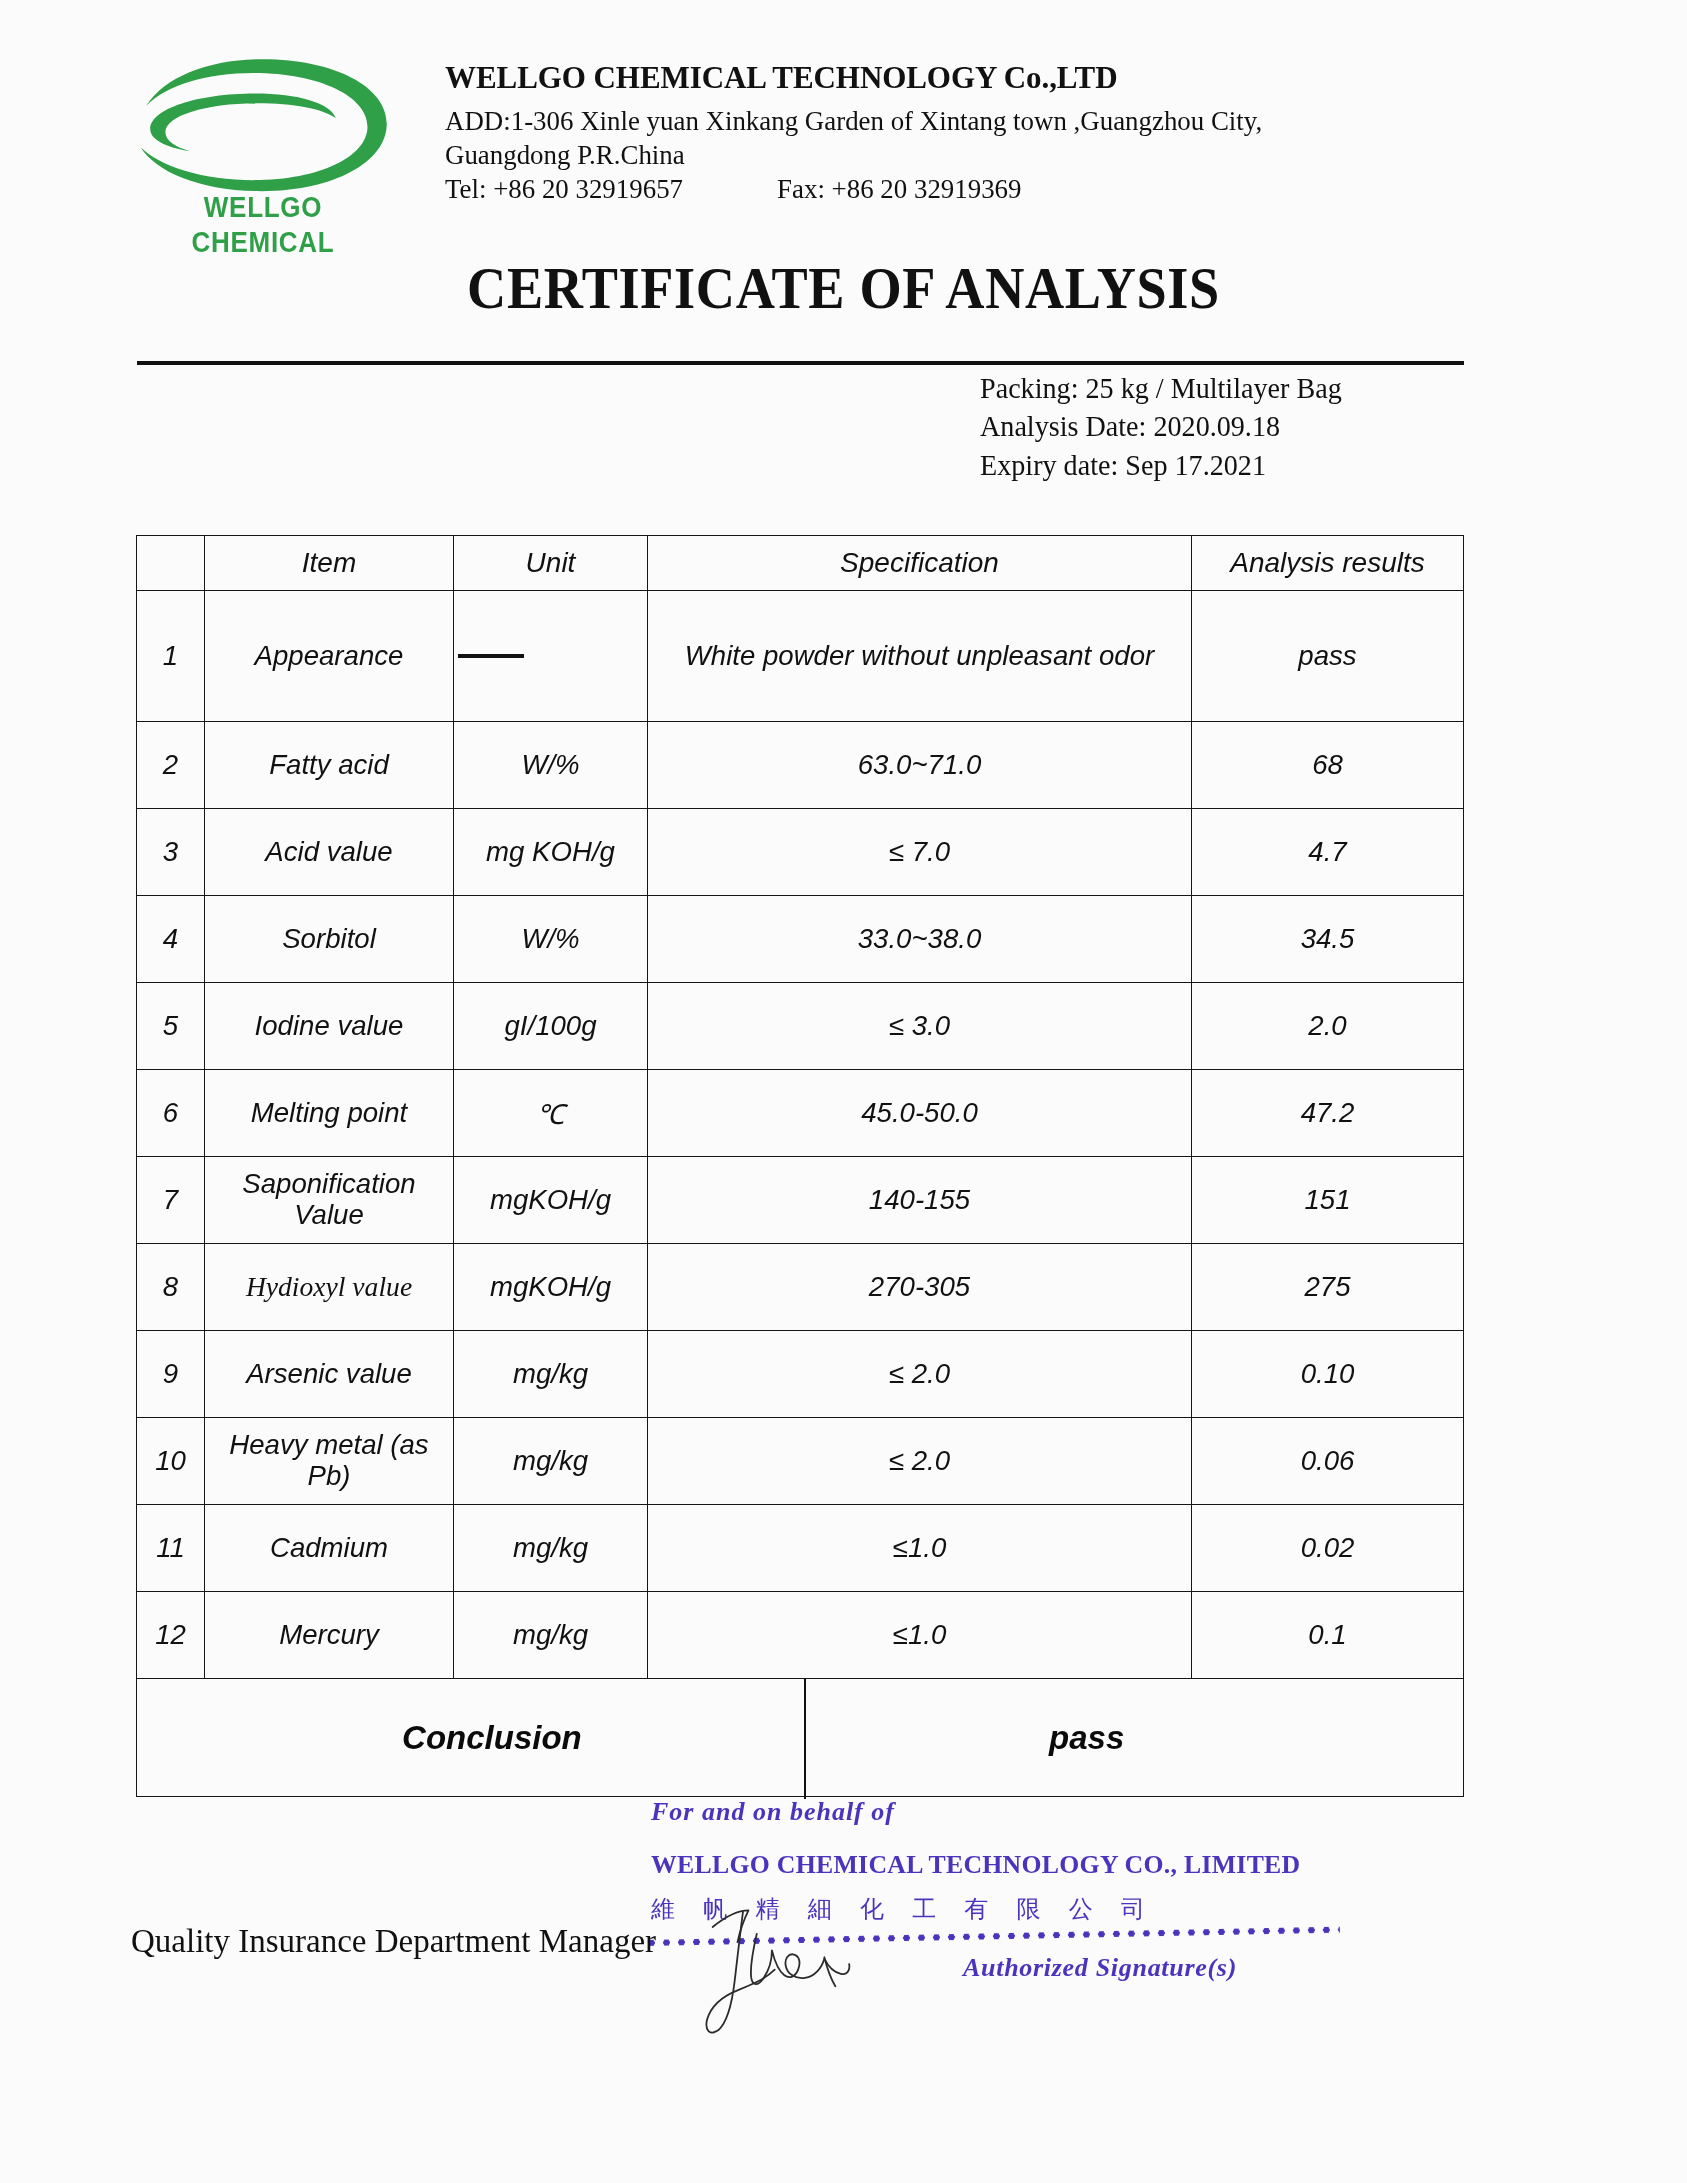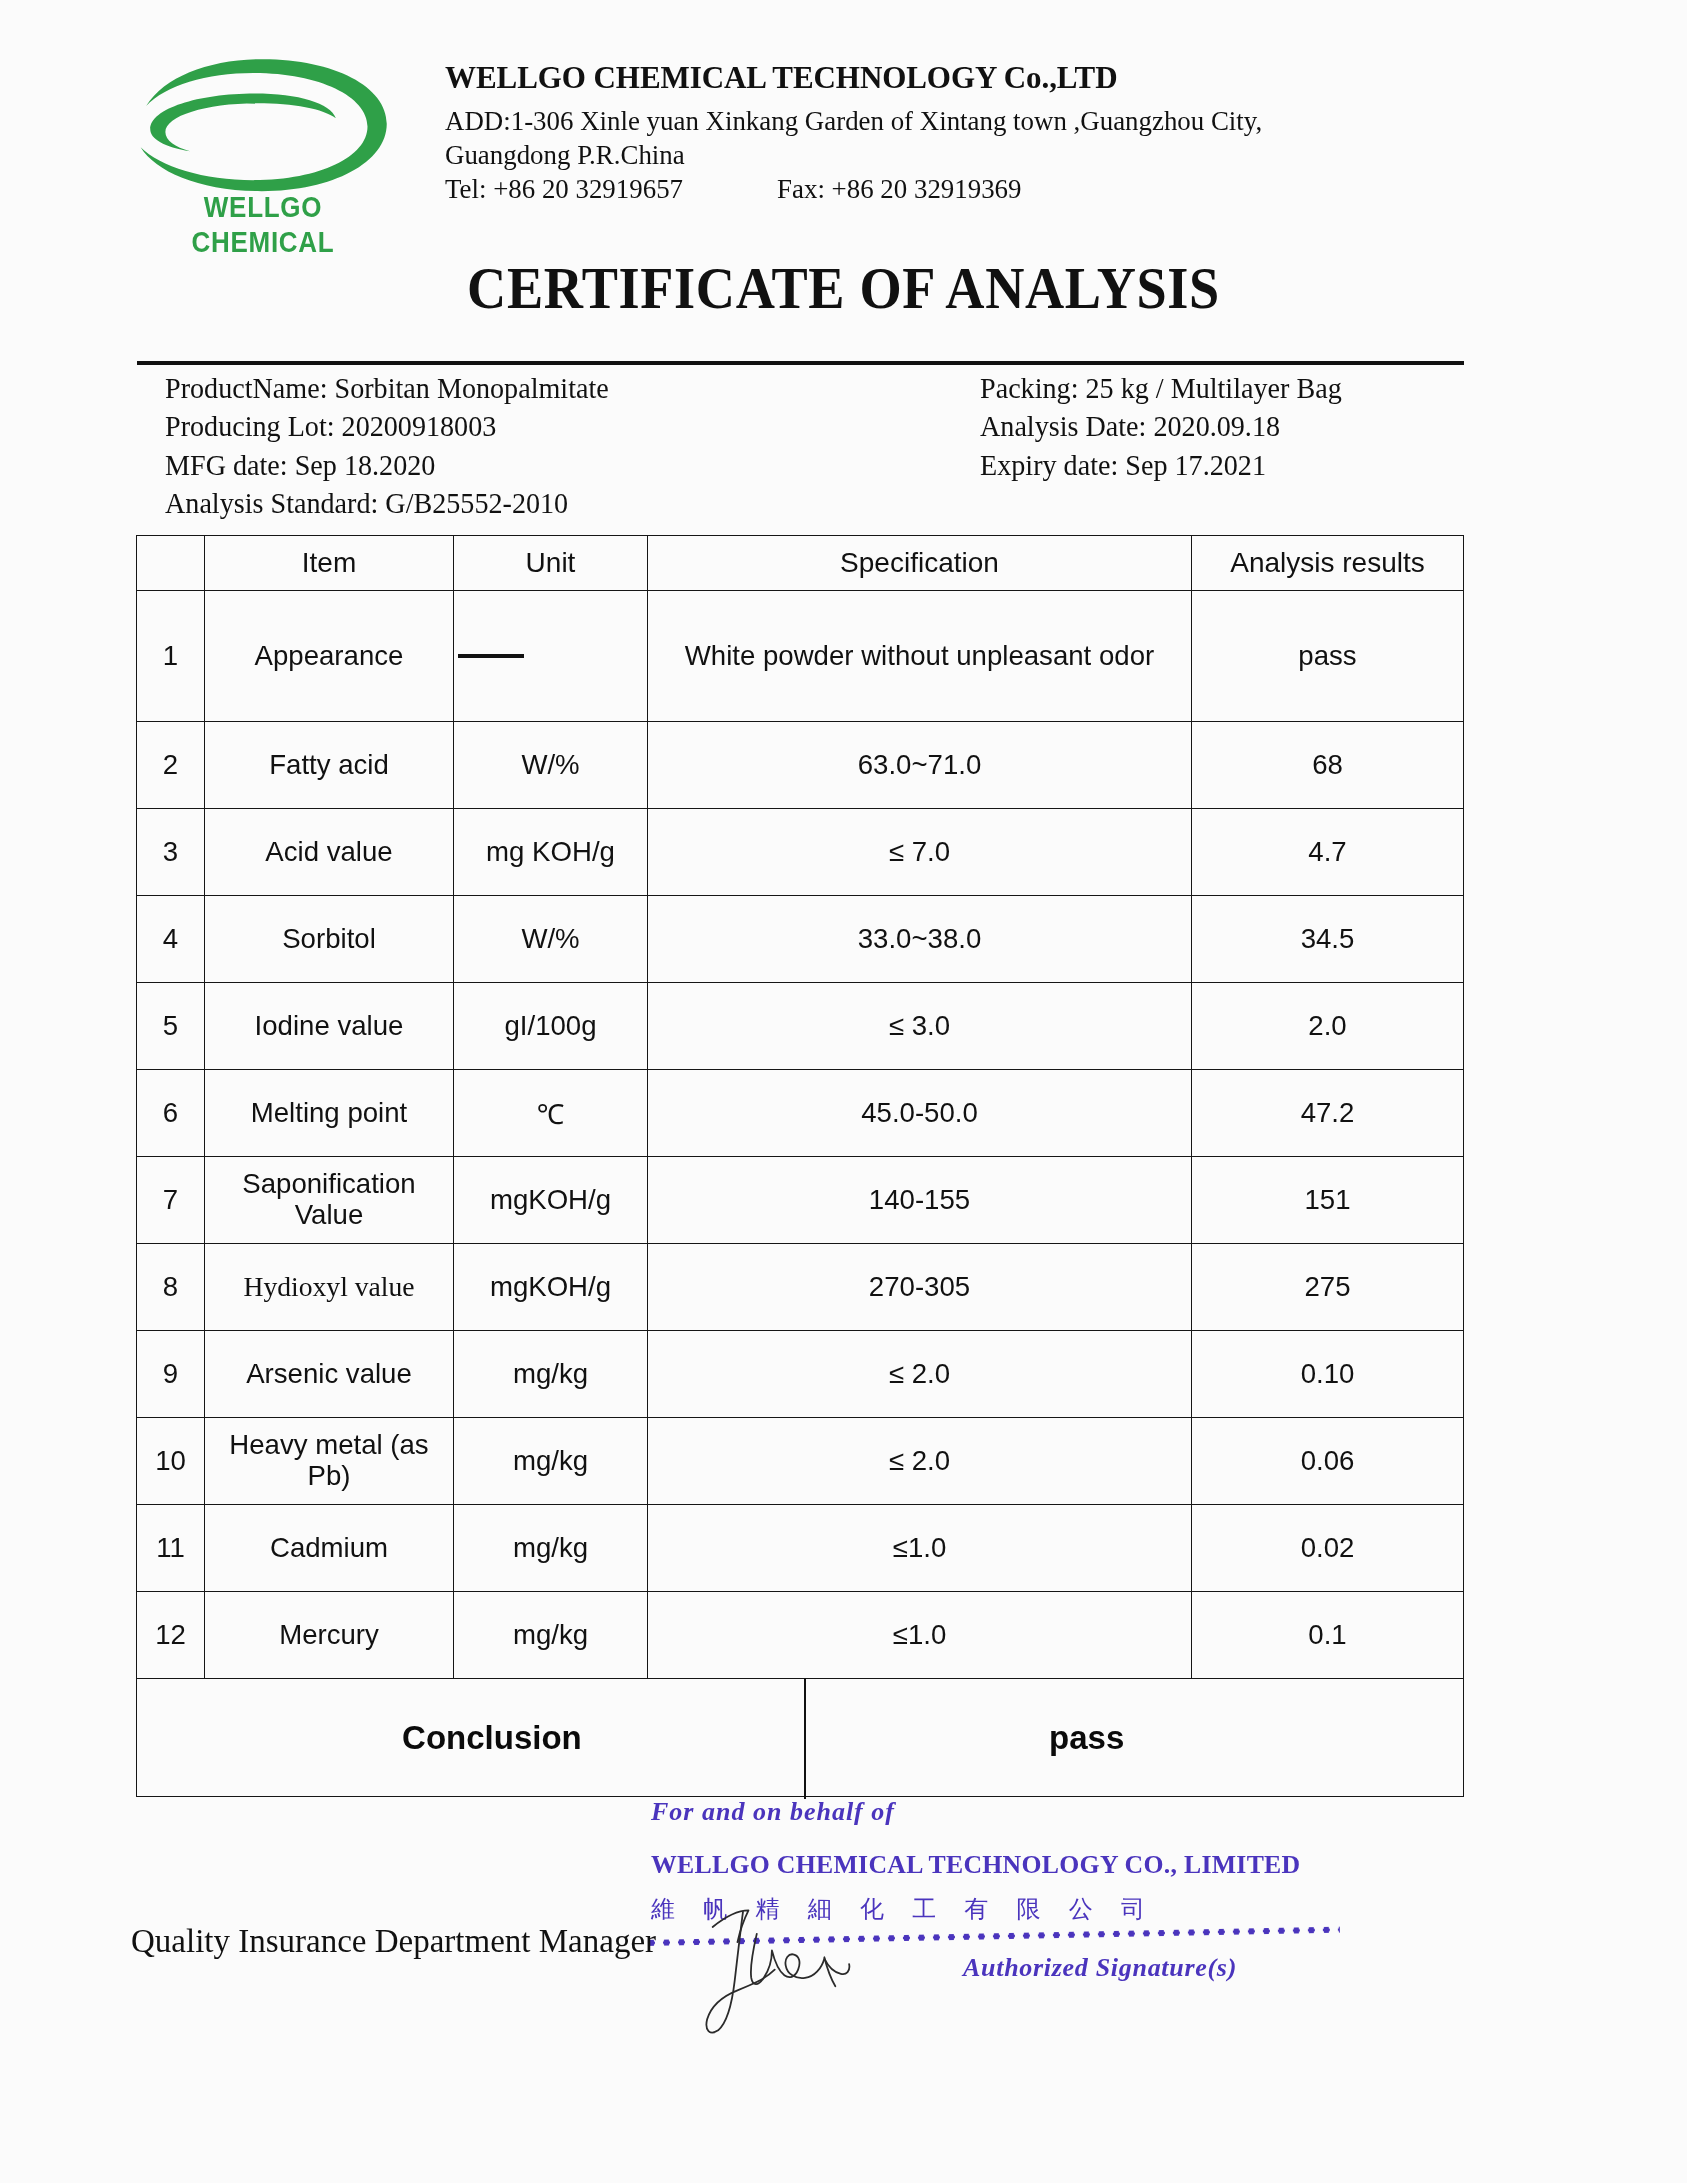--- a/index.html
+++ b/index.html
@@ -70,20 +70,21 @@
   .info-right{left:980px;top:0;}
   .info-line{white-space:nowrap;transform:scaleX(0.97);transform-origin:left top;}
 
   
   .tbl{
     position:absolute;left:136px;top:535px;
     width:1327px;
     border-collapse:collapse;
     table-layout:fixed;
     font-family:"Liberation Sans", sans-serif;
+    font-style:italic;
   }
   .tbl td,.tbl th{
     border:1.4px solid #161616;
     text-align:center;vertical-align:middle;
     font-weight:normal;
     font-size:27.6px;
     padding:0 4.1px;
     color:#111;
   }
   .c-no{width:68px;}
@@ -230,26 +231,20 @@
         <span class="fax">Fax: +86 20 32919369</span>
       </div>
     </div>
   </div>
 
   <div class="doc-title">CERTIFICATE OF ANALYSIS</div>
 
   <div class="top-rule"></div>
 
   <div class="info">
-    <div class="info-col info-left">
-      <div class="info-line">ProductName: Sorbitan Monopalmitate</div>
-      <div class="info-line">Producing Lot: 20200918003</div>
-      <div class="info-line">MFG date: Sep 18.2020</div>
-      <div class="info-line">Analysis Standard:  G/B25552-2010</div>
-    </div>
     <div class="info-col info-right">
       <div class="info-line">Packing: 25 kg / Multilayer Bag</div>
       <div class="info-line">Analysis Date:  2020.09.18</div>
       <div class="info-line">Expiry date: Sep 17.2021</div>
     </div>
   </div>
 
   <table class="tbl">
     <colgroup>
       <col class="c-no">

